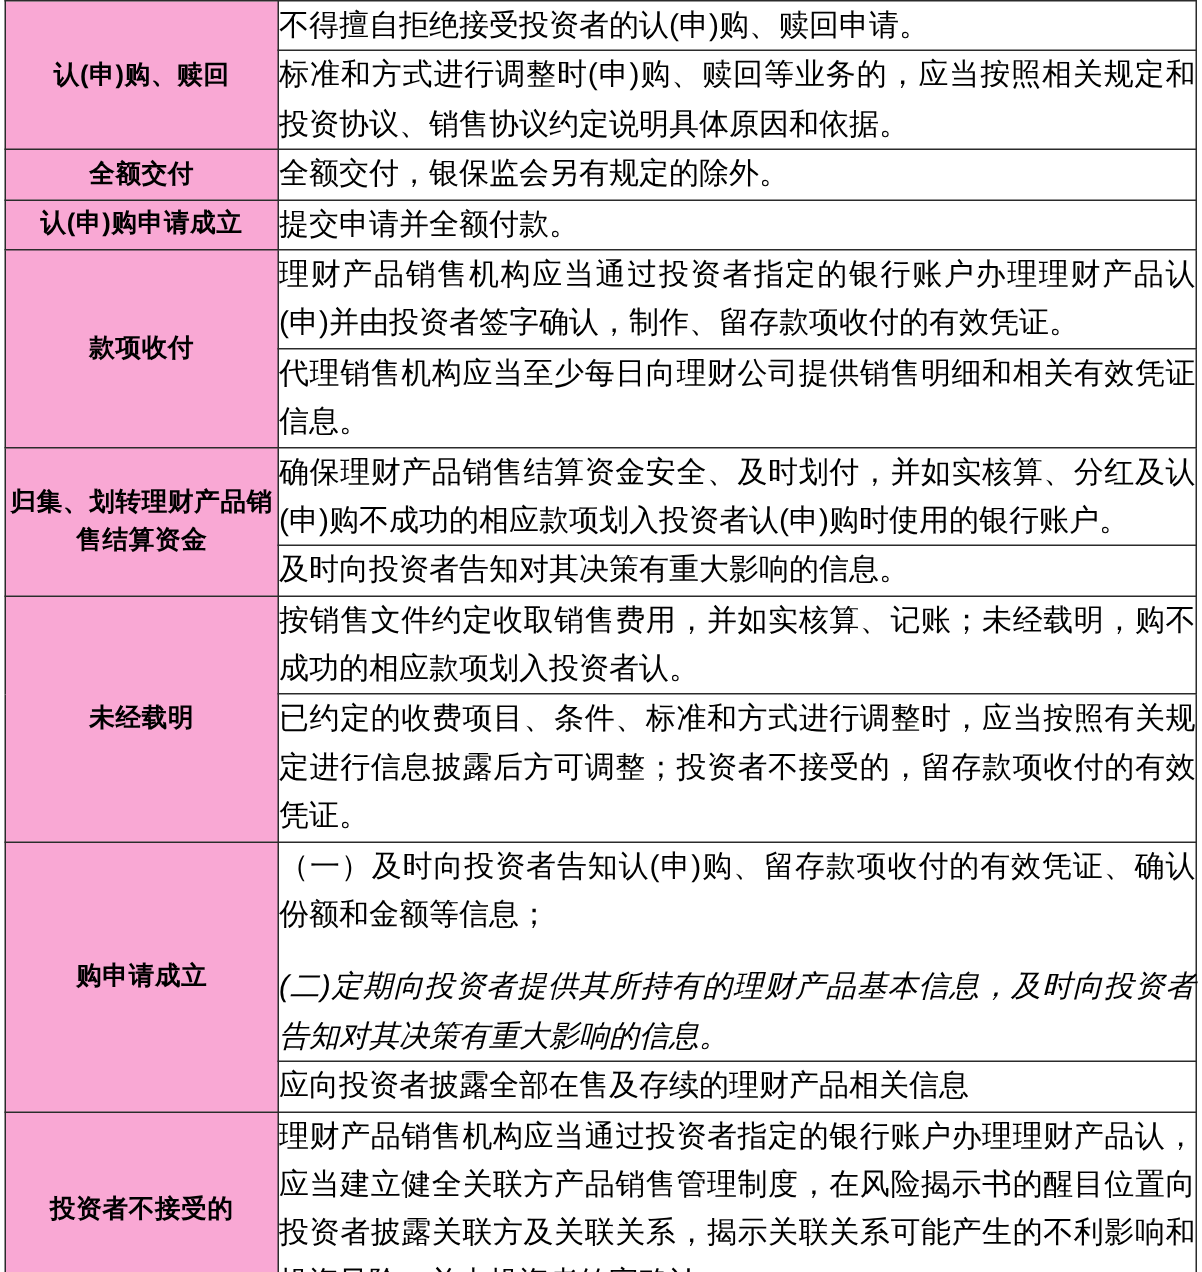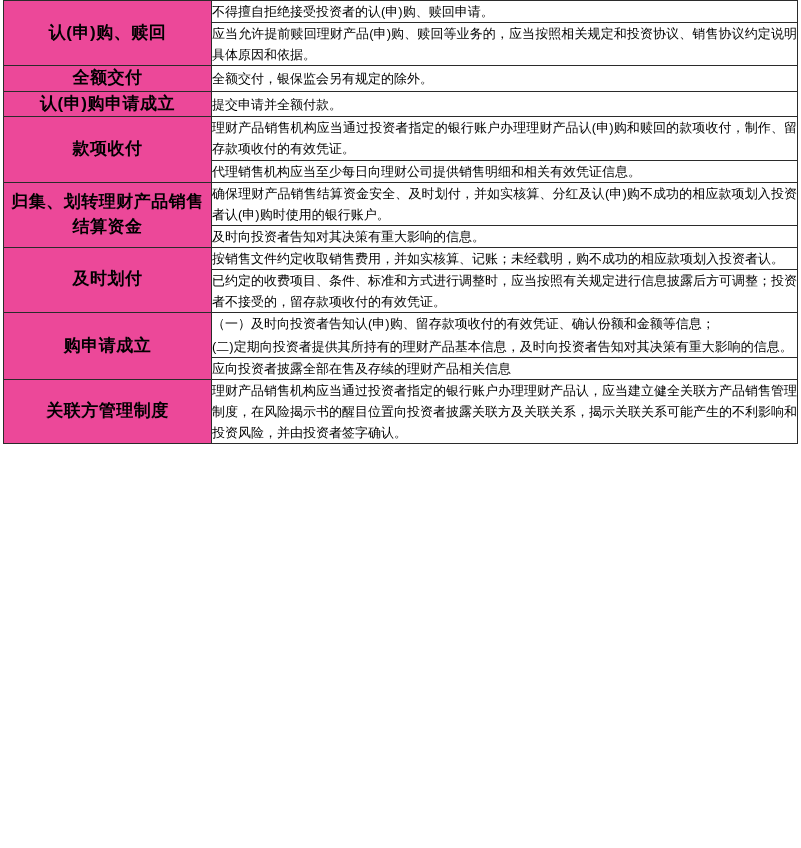--- a/index.html
+++ b/index.html
@@ -22,99 +22,100 @@
     width: 795px;
     margin: 0 3px;
     table-layout: fixed;
   }
   table.reg-table td {
     border: 1px solid #2b2b2b;
     vertical-align: middle;
     padding: 0;
   }
   td.label-cell {
-    width: 208px;
-    background: #ec4899;
+    width: 182px;
+    background: #f9a8d4;
     text-align: center;
     font-size: 17px;
     font-weight: bold;
     line-height: 1.45;
     padding: 8px 10px;
     box-sizing: border-box;
     letter-spacing: 0.5px;
   }
   td.content-cell {
     background: #ffffff;
-    font-size: 13px;
+    font-size: 20px;
     line-height: 1.62;
     padding: 7px 10px 7px 12px;
     box-sizing: border-box;
     text-align: justify;
     text-justify: inter-ideograph;
   }
   .content-cell p {
     margin: 0;
   }
   .content-cell p + p {
-    margin-top: 2px;
+    margin-top: 16px;
+    font-style: italic;
   }
 </style>
 </head>
 <body>
 
 <div id="sheet">
   <table class="reg-table">
     <tbody>
         <tr>
           <td class="label-cell" rowspan="2"><span>认(申)购、赎回</span></td>
           <td class="content-cell">
             <p>不得擅自拒绝接受投资者的认(申)购、赎回申请。</p>
           </td>
         </tr>
         <tr>
           <td class="content-cell">
-            <p>应当允许提前赎回理财产品(申)购、赎回等业务的，应当按照相关规定和投资协议、销售协议约定说明具体原因和依据。</p>
+            <p>标准和方式进行调整时(申)购、赎回等业务的，应当按照相关规定和投资协议、销售协议约定说明具体原因和依据。</p>
           </td>
         </tr>
         <tr>
           <td class="label-cell" rowspan="1"><span>全额交付</span></td>
           <td class="content-cell">
             <p>全额交付，银保监会另有规定的除外。</p>
           </td>
         </tr>
         <tr>
           <td class="label-cell" rowspan="1"><span>认(申)购申请成立</span></td>
           <td class="content-cell">
             <p>提交申请并全额付款。</p>
           </td>
         </tr>
         <tr>
           <td class="label-cell" rowspan="2"><span>款项收付</span></td>
           <td class="content-cell">
-            <p>理财产品销售机构应当通过投资者指定的银行账户办理理财产品认(申)购和赎回的款项收付，制作、留存款项收付的有效凭证。</p>
+            <p>理财产品销售机构应当通过投资者指定的银行账户办理理财产品认(申)并由投资者签字确认，制作、留存款项收付的有效凭证。</p>
           </td>
         </tr>
         <tr>
           <td class="content-cell">
             <p>代理销售机构应当至少每日向理财公司提供销售明细和相关有效凭证信息。</p>
           </td>
         </tr>
         <tr>
           <td class="label-cell" rowspan="2"><span>归集、划转理财产品销售结算资金</span></td>
           <td class="content-cell">
             <p>确保理财产品销售结算资金安全、及时划付，并如实核算、分红及认(申)购不成功的相应款项划入投资者认(申)购时使用的银行账户。</p>
           </td>
         </tr>
         <tr>
           <td class="content-cell">
             <p>及时向投资者告知对其决策有重大影响的信息。</p>
           </td>
         </tr>
         <tr>
-          <td class="label-cell" rowspan="2"><span>及时划付</span></td>
+          <td class="label-cell" rowspan="2"><span>未经载明</span></td>
           <td class="content-cell">
             <p>按销售文件约定收取销售费用，并如实核算、记账；未经载明，购不成功的相应款项划入投资者认。</p>
           </td>
         </tr>
         <tr>
           <td class="content-cell">
             <p>已约定的收费项目、条件、标准和方式进行调整时，应当按照有关规定进行信息披露后方可调整；投资者不接受的，留存款项收付的有效凭证。</p>
           </td>
         </tr>
         <tr>
@@ -123,20 +124,20 @@
             <p>（一）及时向投资者告知认(申)购、留存款项收付的有效凭证、确认份额和金额等信息；</p>
             <p>(二)定期向投资者提供其所持有的理财产品基本信息，及时向投资者告知对其决策有重大影响的信息。</p>
           </td>
         </tr>
         <tr>
           <td class="content-cell">
             <p>应向投资者披露全部在售及存续的理财产品相关信息</p>
           </td>
         </tr>
         <tr>
-          <td class="label-cell" rowspan="1"><span>关联方管理制度</span></td>
+          <td class="label-cell" rowspan="1"><span>投资者不接受的</span></td>
           <td class="content-cell">
             <p>理财产品销售机构应当通过投资者指定的银行账户办理理财产品认，应当建立健全关联方产品销售管理制度，在风险揭示书的醒目位置向投资者披露关联方及关联关系，揭示关联关系可能产生的不利影响和投资风险，并由投资者签字确认。</p>
           </td>
         </tr>
       </tbody>
   </table>
 </div>
 
 </body></html>

